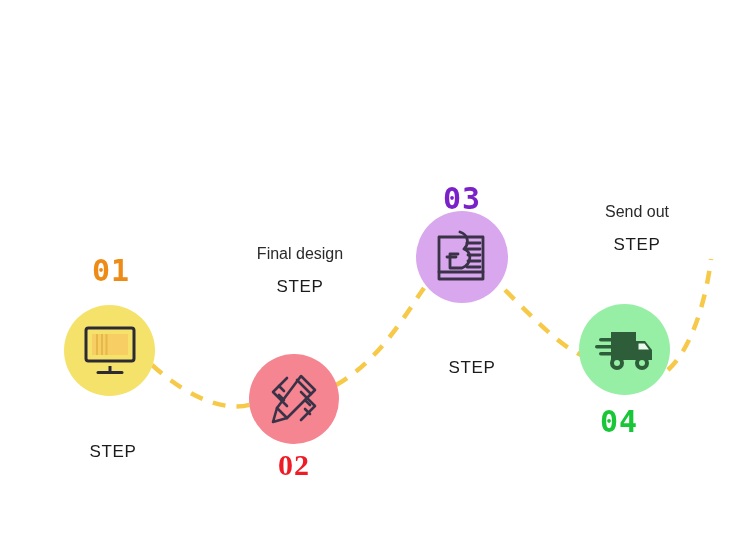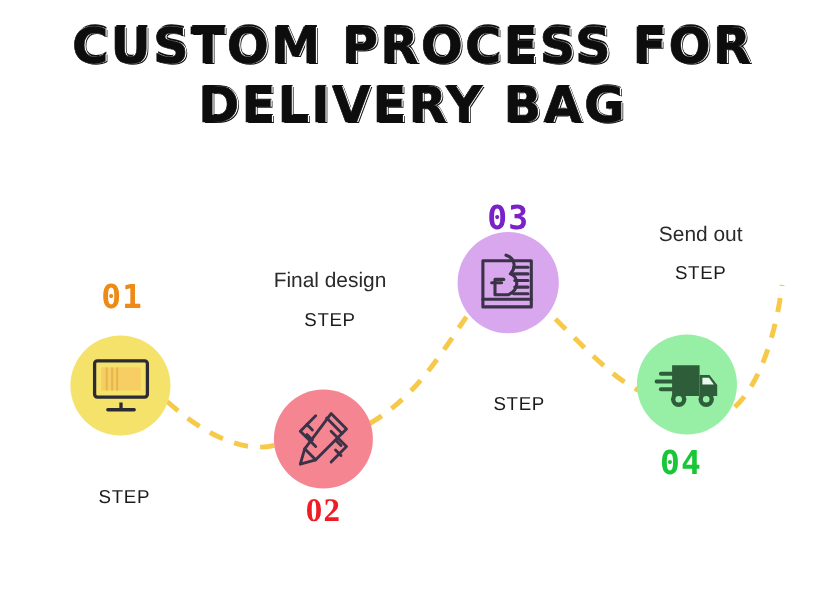--- a/index.html
+++ b/index.html
@@ -83,35 +83,31 @@
   .cap-step {
     font-family: "Liberation Sans", sans-serif;
     font-size: 17px;
     font-weight: 400;
     letter-spacing: 0.6px;
     line-height: 1.5;
     margin-top: 7px;
   }
   .cap-desc {
     font-family: "Liberation Sans", sans-serif;
-    font-size: 19px;
+    font-size: 16px;
     font-weight: 400;
     line-height: 1.6;
     color: #2a2a2a;
   }
 </style>
 </head>
 <body>
 
 <div id="infographic">
 
-  <div class="title-block">
-    <div class="title-line title-line-1">CUSTOM PROCESS FOR</div>
-    <div class="title-line title-line-2">DELIVERY BAG</div>
-  </div>
 
   <svg class="path-layer" viewBox="0 0 750 539" width="750" height="539" aria-hidden="true">
     <path d="M 152 365
              C 200 408, 235 410, 252 404" fill="none" stroke="#F7C948" stroke-width="4.5" stroke-linecap="butt" stroke-dasharray="13 11"></path>
     <path d="M 336 385
              C 380 360, 405 315, 424 288" fill="none" stroke="#F7C948" stroke-width="4.5" stroke-linecap="butt" stroke-dasharray="13 11"></path>
     <path d="M 505 290
              C 540 325, 560 345, 581 355" fill="none" stroke="#F7C948" stroke-width="4.5" stroke-linecap="butt" stroke-dasharray="13 11"></path>
     <path d="M 668 370
              C 692 348, 706 300, 711 259" fill="none" stroke="#F7C948" stroke-width="4.5" stroke-linecap="butt" stroke-dasharray="13 11"></path>

